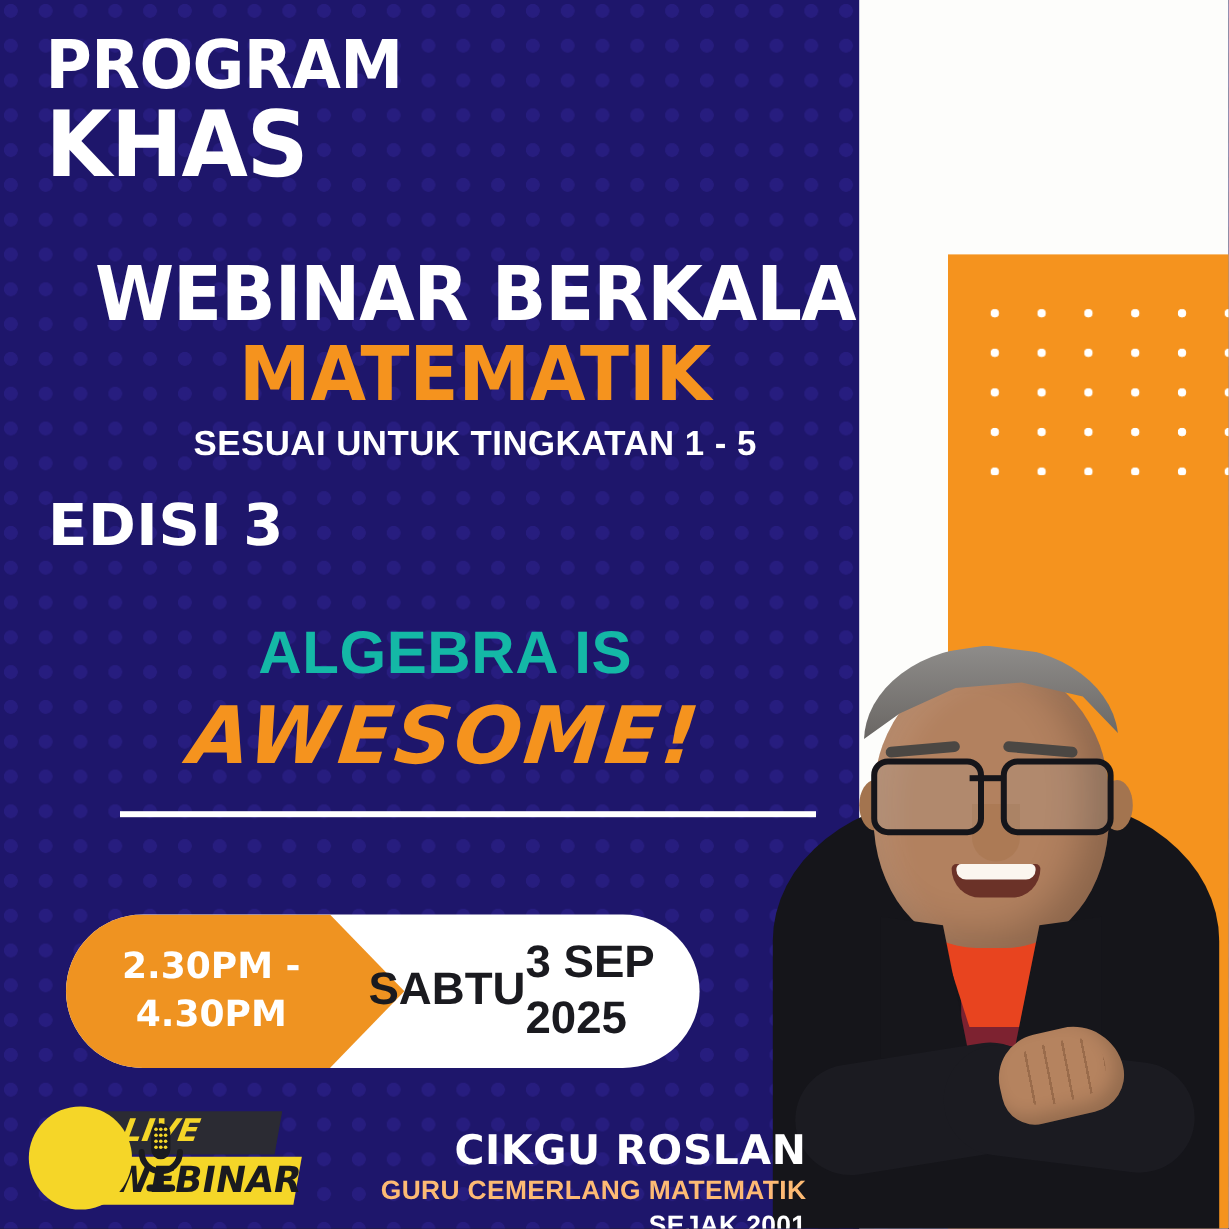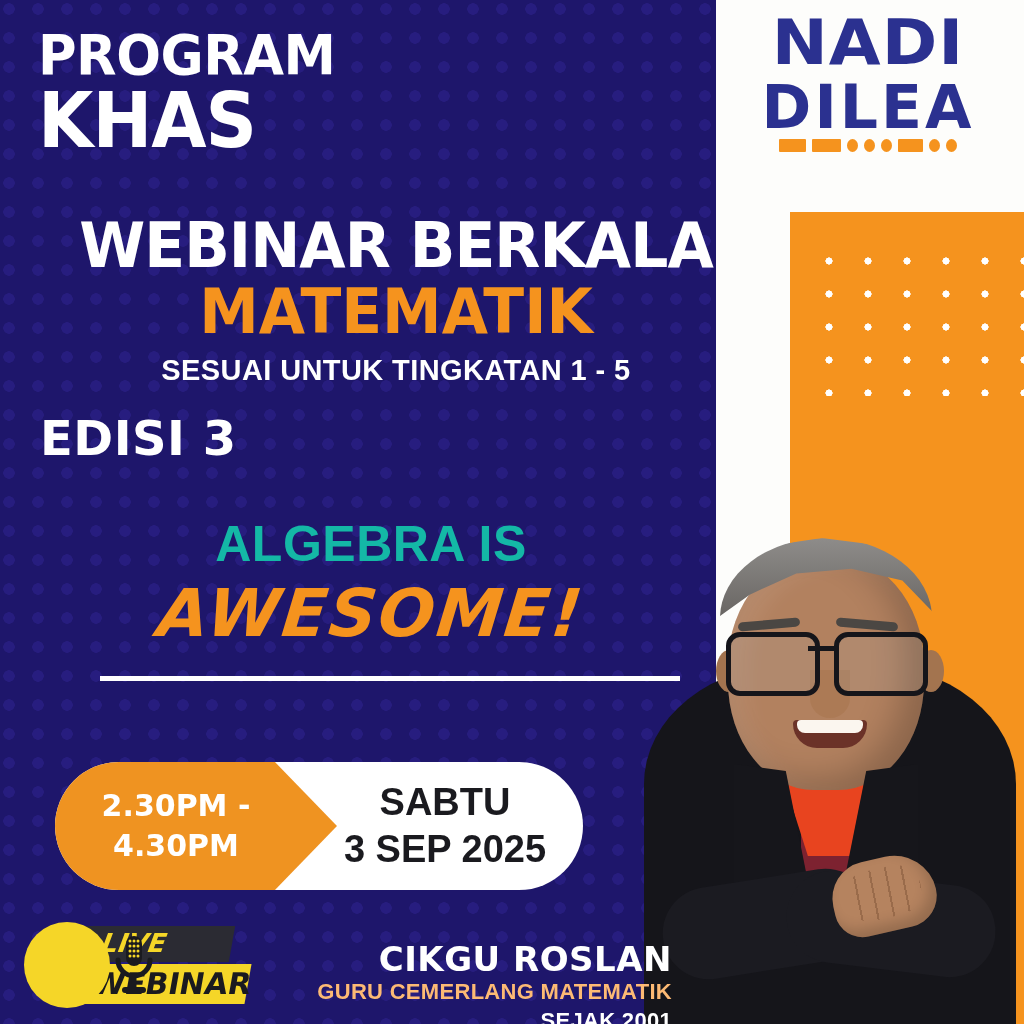--- a/index.html
+++ b/index.html
@@ -216,21 +216,21 @@
     clip-path:polygon(0 0,78% 0,100% 50%,78% 100%,0 100%);
   }
   .sched-time{
     position:absolute;left:18px;top:0;width:206px;height:128px;
     display:flex;flex-direction:column;justify-content:center;align-items:center;
     color:#ffffff;font-size:30px;font-weight:900;line-height:1.35;
     font-family:"DejaVu Sans",sans-serif;
   }
   .sched-date{
     position:absolute;left:252px;top:0;width:276px;height:128px;
-    display:flex;flex-direction:column;justify-content:center;align-items:center;
+    display:flex;flex-direction:row;justify-content:center;align-items:center;
     color:#1a1a1f;font-size:38px;font-weight:800;line-height:1.24;
     font-family:"Liberation Sans",sans-serif;
   }
 
   
   .live-badge{position:absolute;left:24px;top:922px;width:220px;height:86px;}
   .lb-circle{
     position:absolute;left:0;top:0;width:86px;height:86px;border-radius:50%;
     background:#f5d628;z-index:2;
   }
@@ -300,34 +300,20 @@
       <div class="g-lens l"></div>
       <div class="g-bridge"></div>
       <div class="g-lens r"></div>
     </div>
     <div class="p-mouth"></div>
     <div class="p-arm-l"></div>
     <div class="p-arm-r"></div>
     <div class="p-hand"></div>
   </div>
 
-  <div class="logo-block">
-    <div class="logo-nadi">NADI</div>
-    <div class="logo-dilea">DILEA</div>
-    <div class="logo-underline">
-      <span class="lu-bar w1"></span>
-      <span class="lu-bar w2"></span>
-      <span class="lu-dot"></span>
-      <span class="lu-dot"></span>
-      <span class="lu-dot"></span>
-      <span class="lu-bar w3"></span>
-      <span class="lu-dot"></span>
-      <span class="lu-dot"></span>
-    </div>
-  </div>
 
   <div class="content">
 
     <div class="program">
       <div class="l1">PROGRAM</div>
       <div class="l2">KHAS</div>
     </div>
 
     <div class="webinar-wrap">
       <div class="webinar">WEBINAR BERKALA</div>

